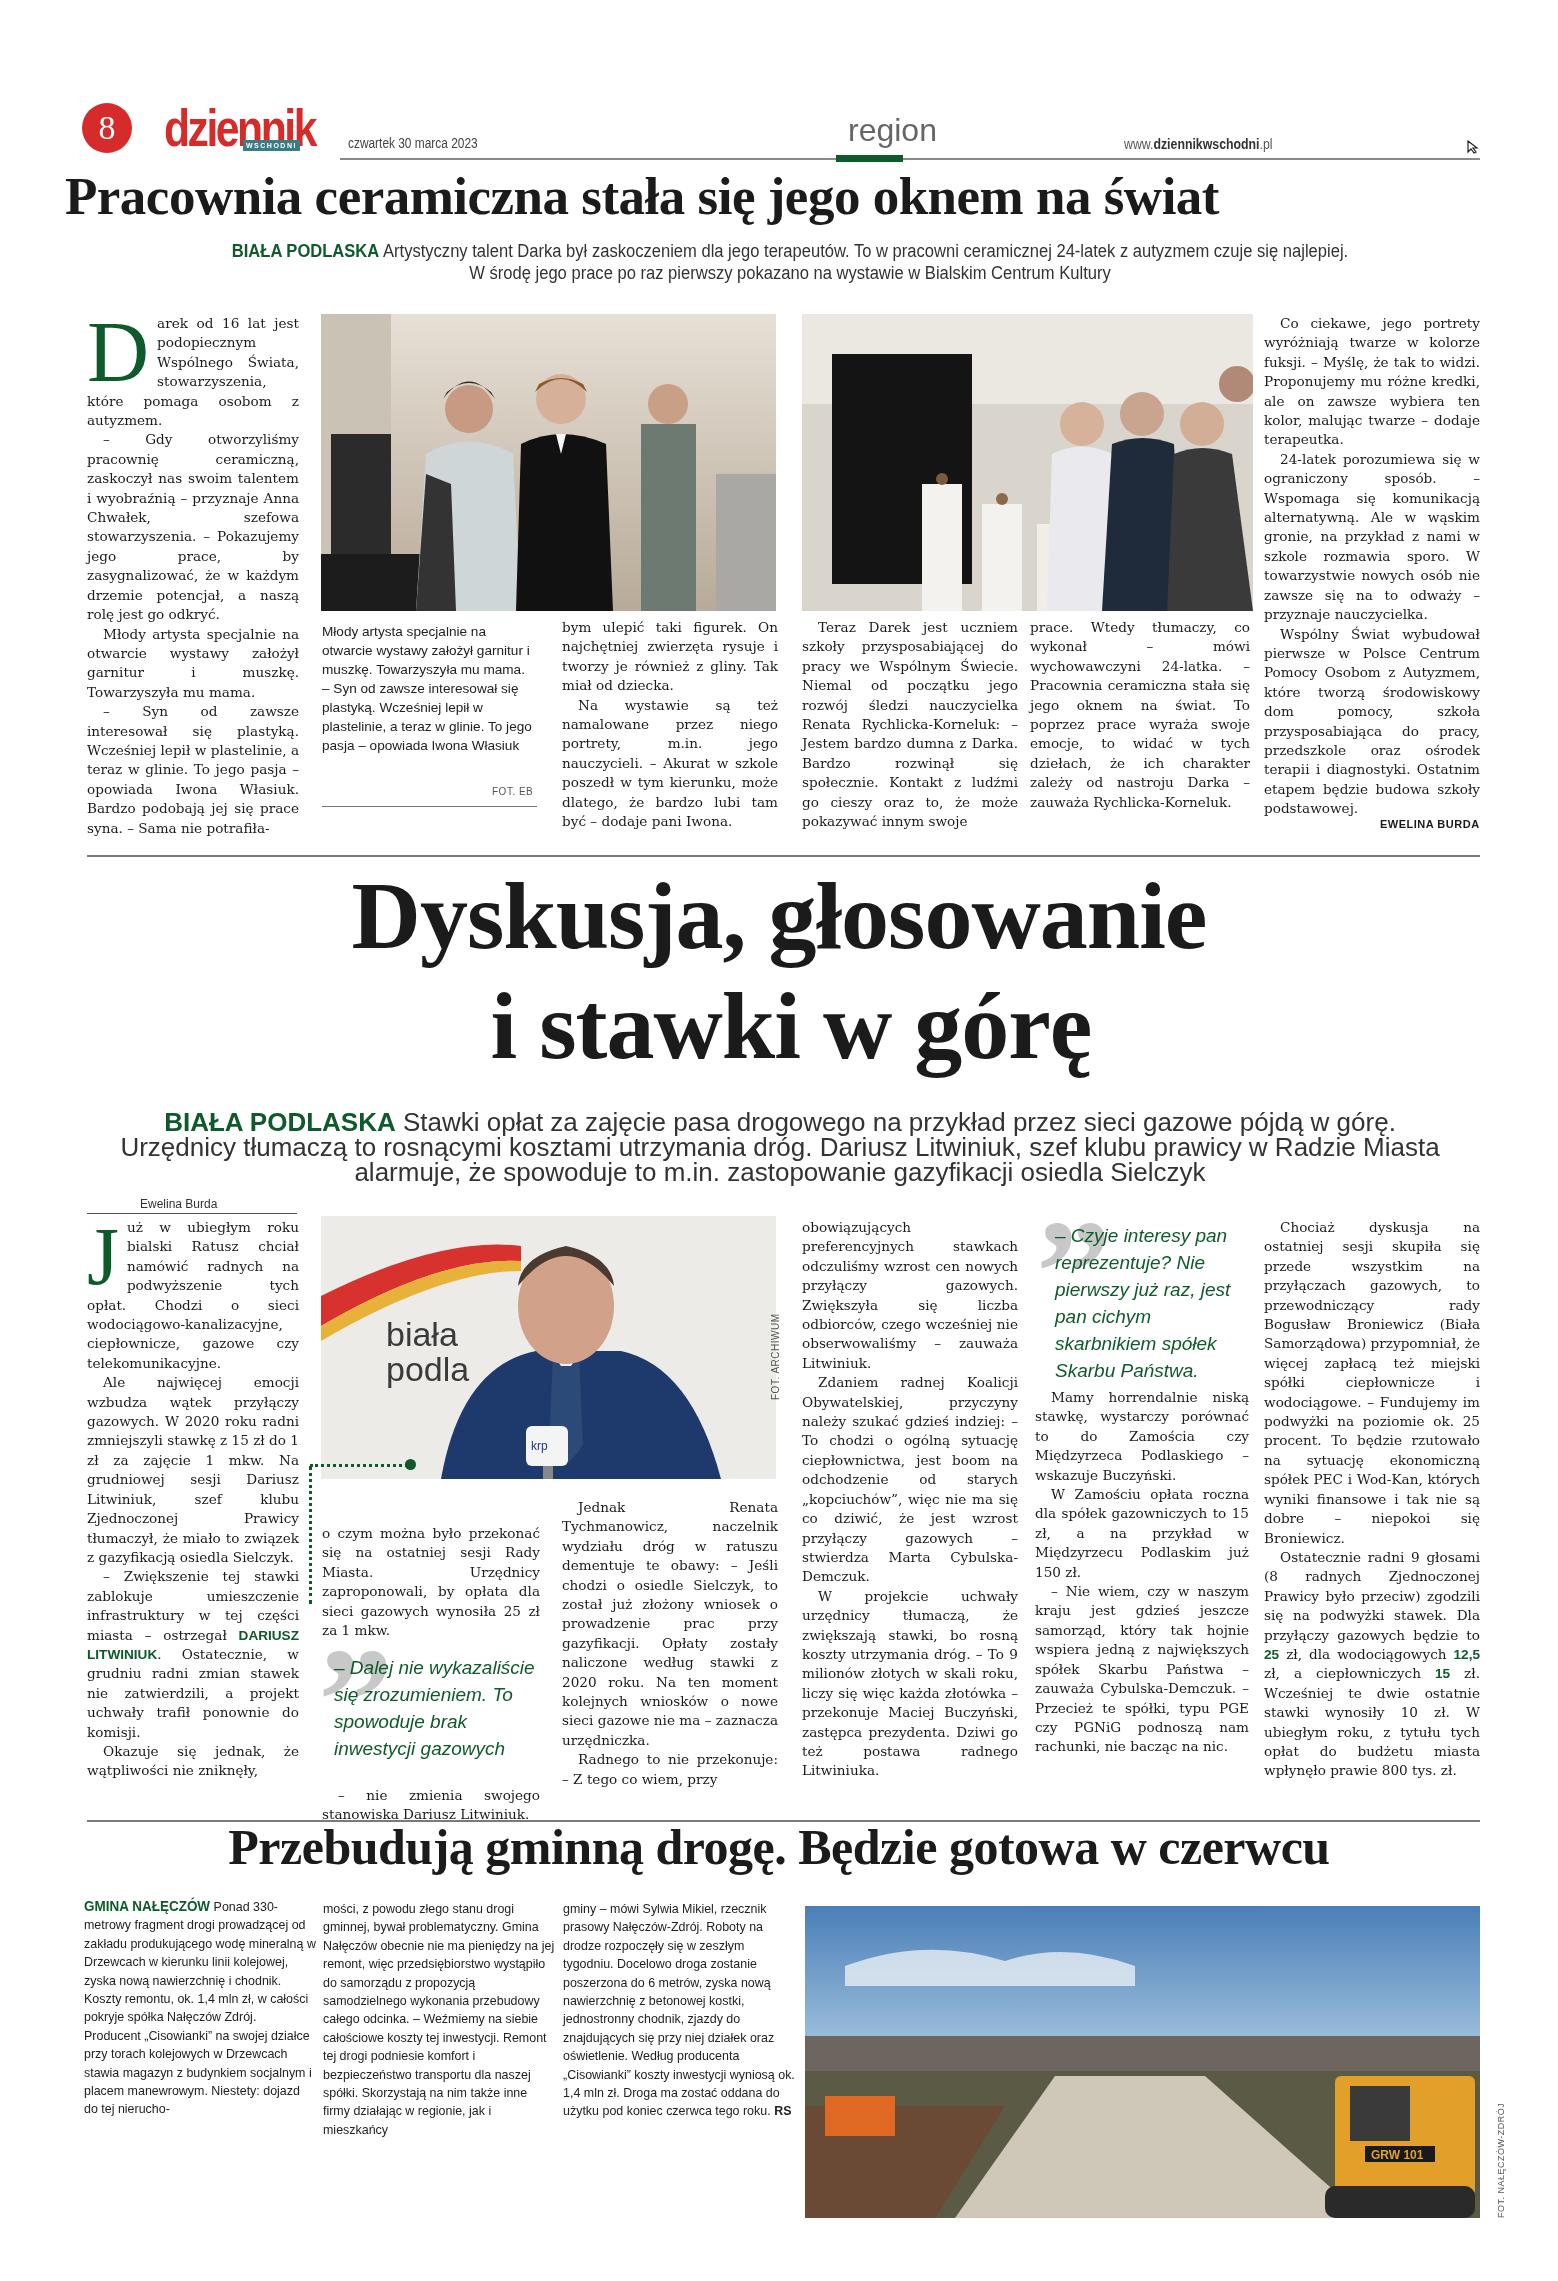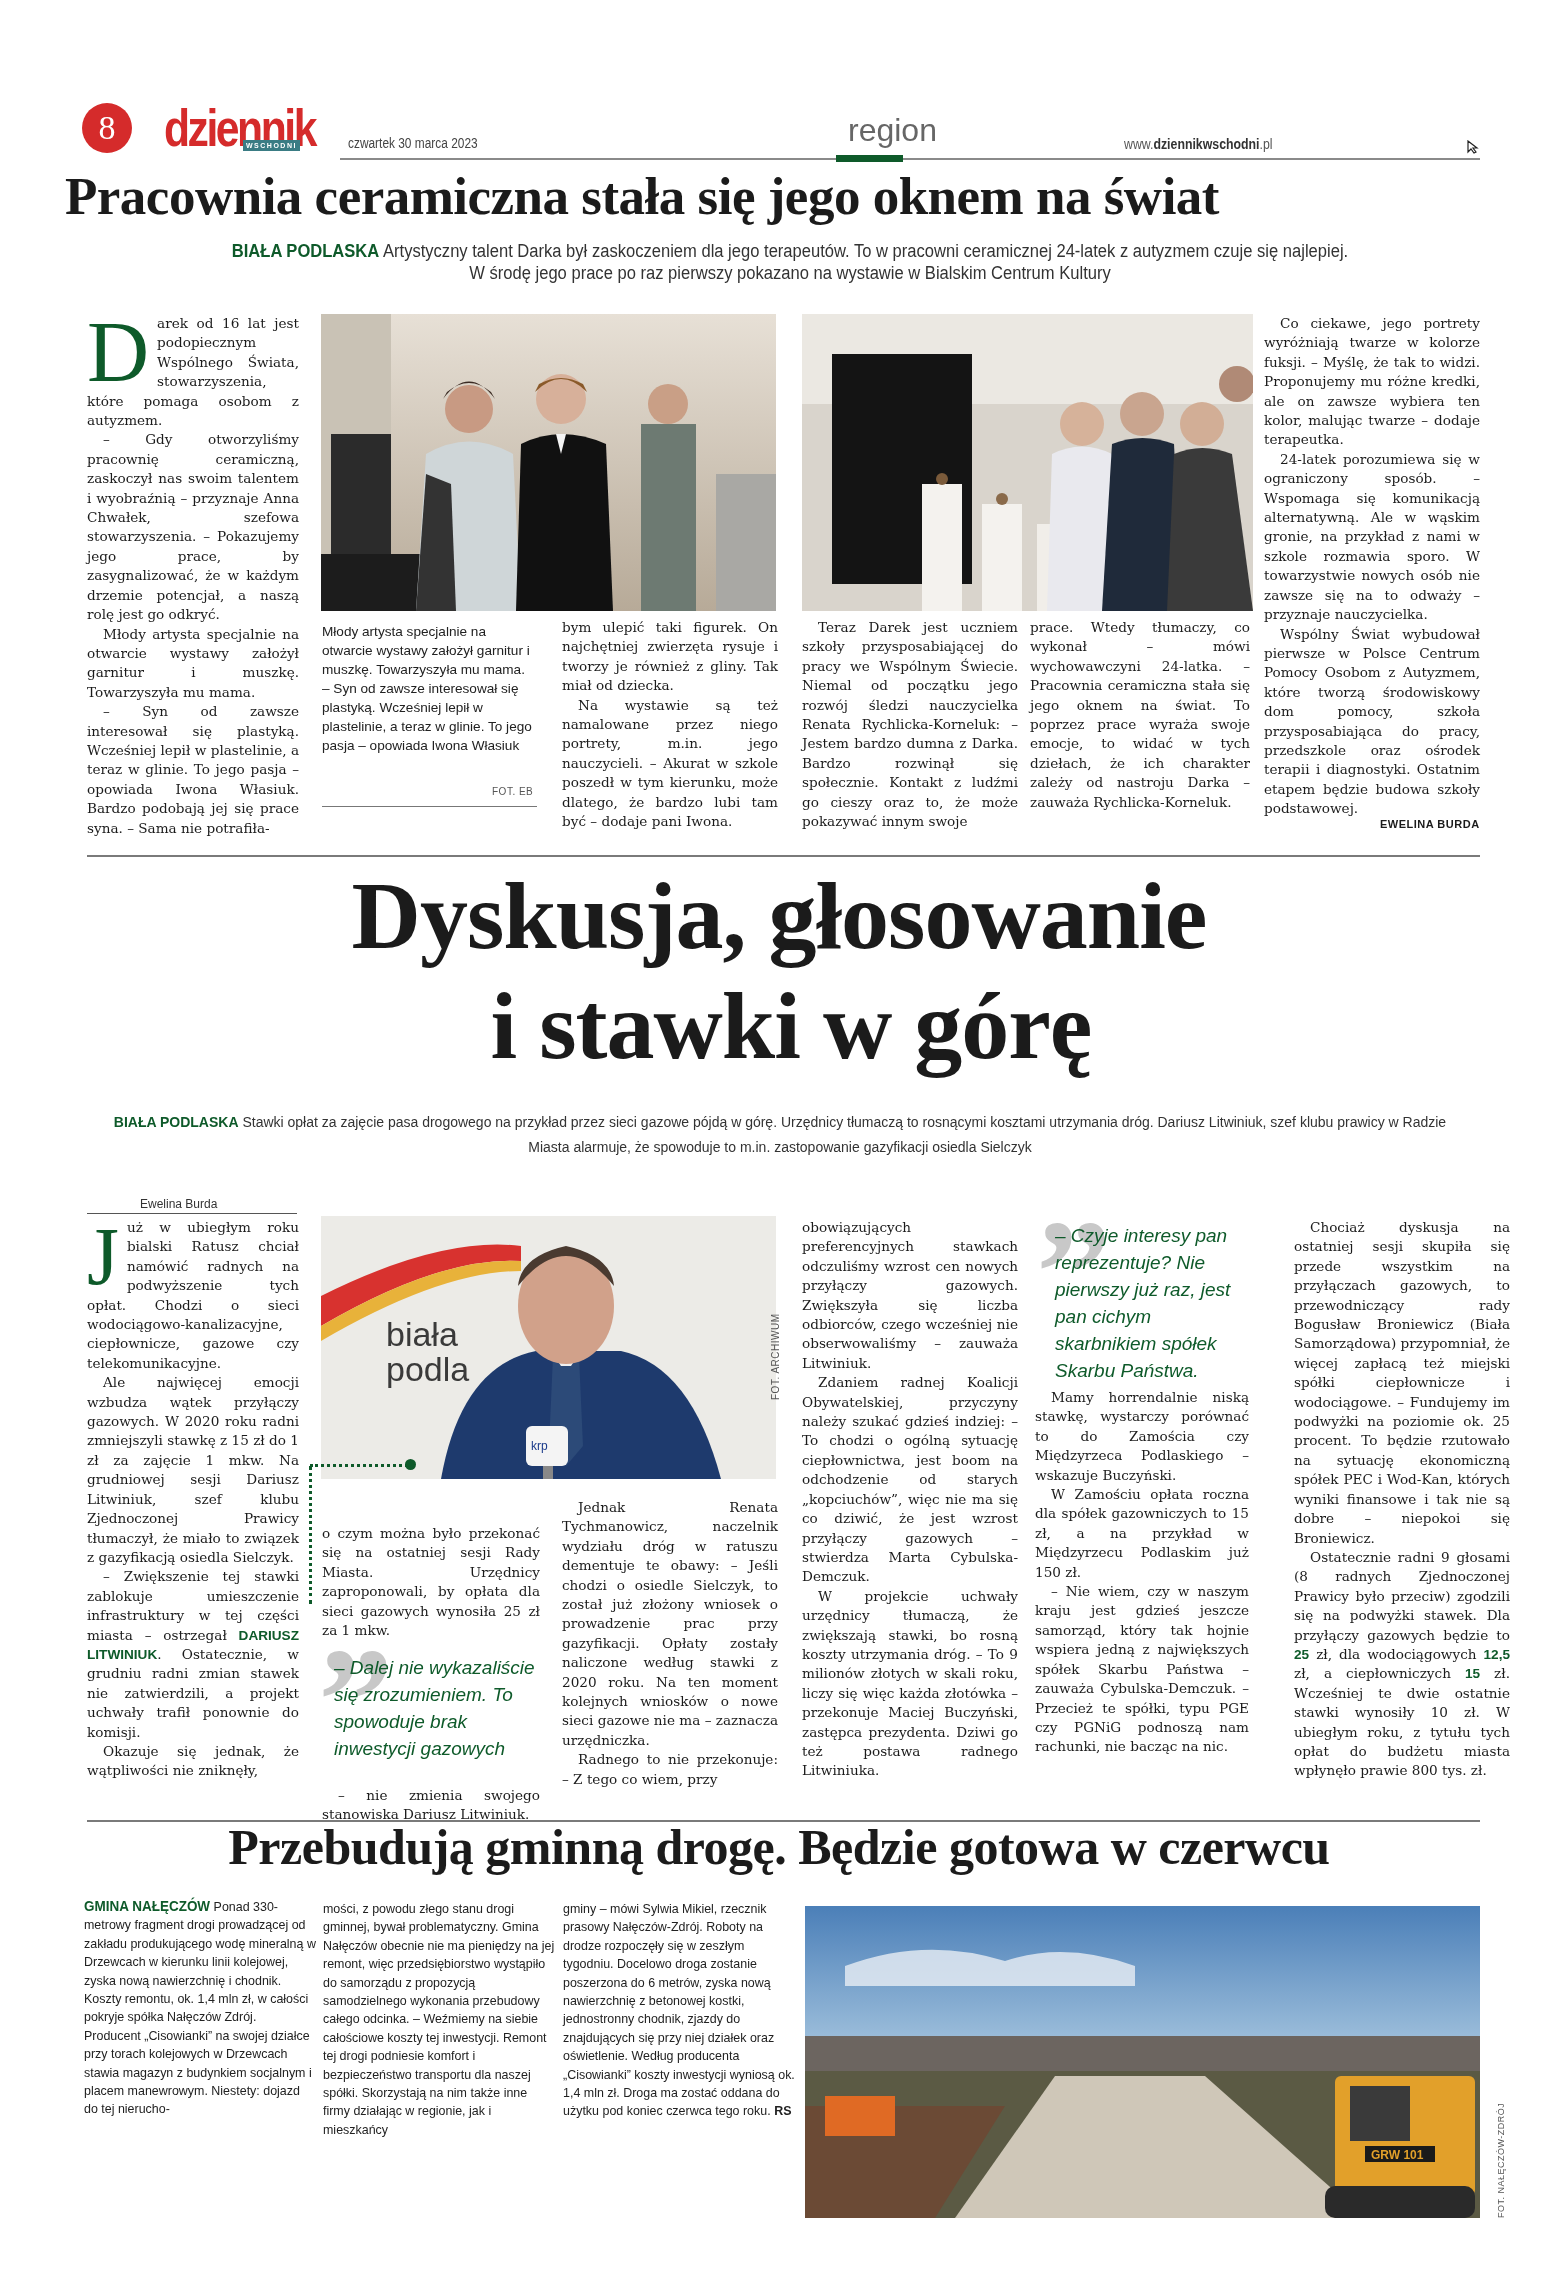--- a/index.html
+++ b/index.html
@@ -30,21 +30,21 @@
   .dropcap { float: left; font-family: "Liberation Serif", serif; color: #0e5a2a; font-size: 86px; line-height: 68px; margin: 4px 8px 0 0; }
 
   .photo { background: #888; overflow: hidden; }
   .caption { font-family: "Liberation Sans", "DejaVu Sans", sans-serif; font-size: 13.6px; line-height: 19px; color: #222; }
   .credit { font-family: "Liberation Sans", sans-serif; font-size: 10px; color: #555; letter-spacing: 0.5px; }
   .signature { font-family: "Liberation Sans", sans-serif; font-weight: bold; font-size: 11px; letter-spacing: 0.5px; }
   .hr { height: 2px; background: #7a7a7a; }
 
   
   .h2 { left: 0; width: 1558px; text-align: center; font-family: "Liberation Serif", serif; font-weight: bold; font-size: 96px; line-height: 108px; color: #1b1b1b; letter-spacing: -1px; }
-  .lead2 { left: 110px; width: 1340px; top: 1110px; text-align: center; font-family: "Liberation Sans", sans-serif; font-size: 14px; line-height: 25px; color: #333; }
+  .lead2 { left: 110px; width: 1340px; top: 1110px; text-align: center; font-family: "Liberation Sans", sans-serif; font-size: 26px; line-height: 25px; color: #333; }
   .lead2 .kicker { font-weight: bold; color: #0e5a2a; }
   .byline { font-family: "Liberation Sans", sans-serif; font-size: 12px; color: #333; }
   .quote { font-family: "Liberation Sans", "DejaVu Sans", sans-serif; font-style: italic; color: #0e5a2a; font-size: 19px; line-height: 27px; }
   .qmark { font-family: "Liberation Serif", serif; font-weight: bold; color: #c8c8c8; font-size: 150px; line-height: 120px; }
   .dotline-v { border-left: 3px dotted #0e5a2a; }
   .dotline-h { border-top: 3px dotted #0e5a2a; }
   .green-dot { width: 11px; height: 11px; border-radius: 50%; background: #0e5a2a; }
   .hl { color: #0e5a2a; font-family: "Liberation Sans", sans-serif; font-weight: bold; }
 
   
@@ -208,21 +208,21 @@
 </div>
 
 <div class="abs qmark" style="left:1036px; top:1212px;">”</div>
 <div class="abs quote" style="left:1055px; top:1222px; width:190px;">– Czyje interesy pan reprezentuje? Nie pierwszy już raz, jest pan cichym skarbnikiem spółek Skarbu Państwa.</div>
 <div class="abs col" style="left:1035px; top:1388px; width:214px;">
   <p>Mamy horrendalnie niską stawkę, wystarczy porównać to do Zamościa czy Międzyrzeca Podlaskiego – wskazuje Buczyński.</p>
   <p>W Zamościu opłata roczna dla spółek gazowniczych to 15 zł, a na przykład w Międzyrzecu Podlaskim już 150 zł.</p>
   <p>– Nie wiem, czy w naszym kraju jest gdzieś jeszcze samorząd, który tak hojnie wspiera jedną z największych spółek Skarbu Państwa – zauważa Cybulska-Demczuk. – Przecież te spółki, typu PGE czy PGNiG podnoszą nam rachunki, nie bacząc na nic.</p>
 </div>
 
-<div class="abs col" style="left:1264px; top:1218px; width:216px;margin-left:30px;">
+<div class="abs col" style="left:1264px; top:1218px; width:216px;">
   <p>Chociaż dyskusja na ostatniej sesji skupiła się przede wszystkim na przyłączach gazowych, to przewodniczący rady Bogusław Broniewicz (Biała Samorządowa) przypomniał, że więcej zapłacą też miejski spółki ciepłownicze i wodociągowe. – Fundujemy im podwyżki na poziomie ok. 25 procent. To będzie rzutowało na sytuację ekonomiczną spółek PEC i Wod-Kan, których wyniki finansowe i tak nie są dobre – niepokoi się Broniewicz.</p>
   <p><span>Ostatecznie radni 9 głosami (8 radnych Zjednoczonej Prawicy było przeciw) zgodzili się na podwyżki stawek. Dla przyłączy gazowych będzie to </span><span class="hl">25</span><span> zł, dla wodociągowych </span><span class="hl">12,5</span><span> zł, a ciepłowniczych </span><span class="hl">15</span><span> zł. Wcześniej te dwie ostatnie stawki wynosiły 10 zł. W ubiegłym roku, z tytułu tych opłat do budżetu miasta wpłynęło prawie 800 tys. zł.</span></p>
 </div>
 
 <div class="abs hr" style="left:87px; top:1820px; width:1393px;"></div>
 
 <h1 class="abs h3">Przebudują gminną drogę. Będzie gotowa w czerwcu</h1>
 
 <div class="abs col3" style="left:84px; top:1897px; width:250px;">
   <span class="kicker">GMINA NAŁĘCZÓW</span> <span>Ponad 330-metrowy fragment drogi prowadzącej od zakładu produkującego wodę mineralną w Drzewcach w kierunku linii kolejowej, zyska nową nawierzchnię i chodnik. Koszty remontu, ok. 1,4 mln zł, w całości pokryje spółka Nałęczów Zdrój. Producent „Cisowianki” na swojej działce przy torach kolejowych w Drzewcach stawia magazyn z budynkiem socjalnym i placem manewrowym. Niestety: dojazd do tej nierucho-</span>

